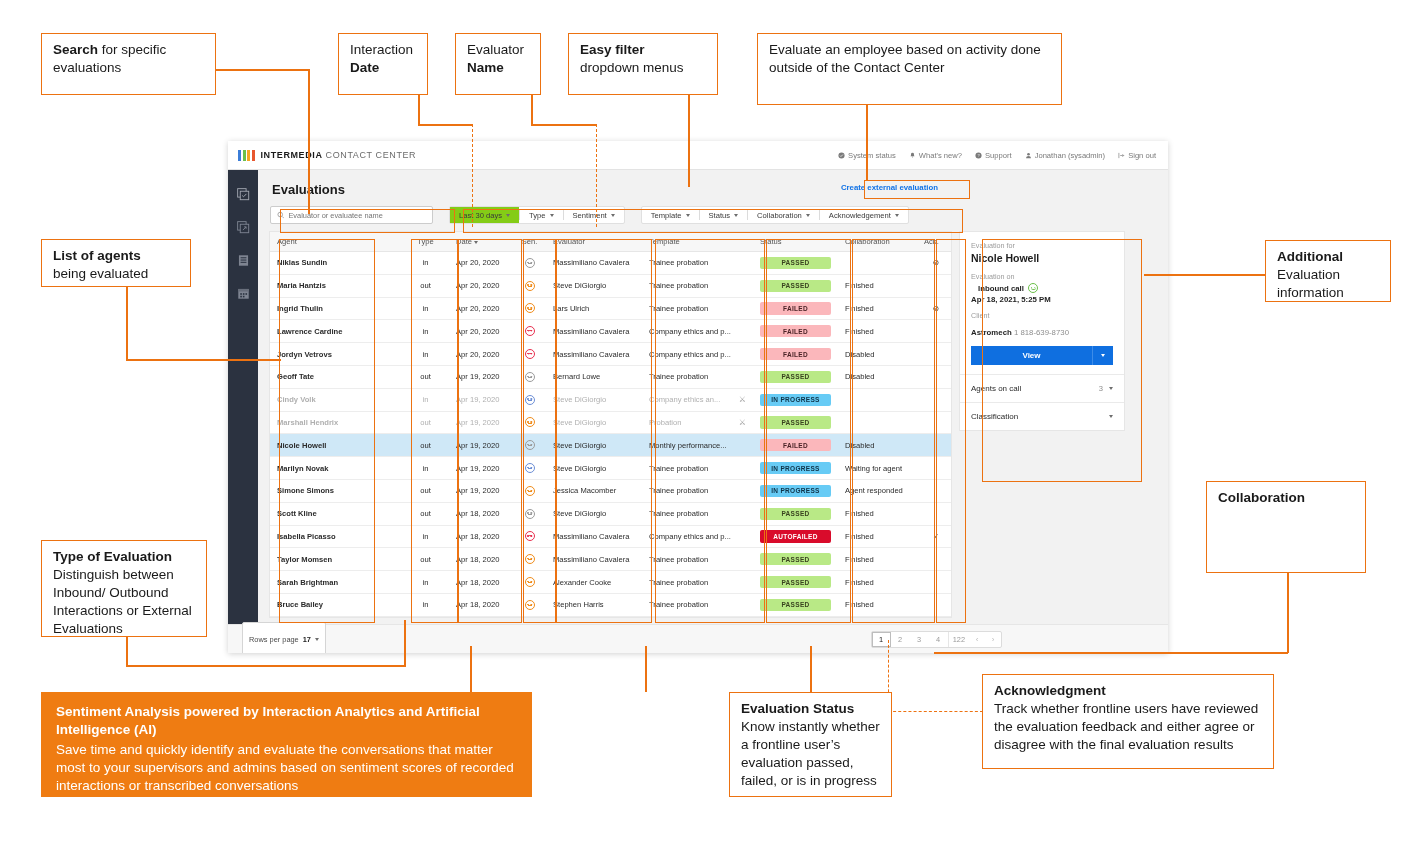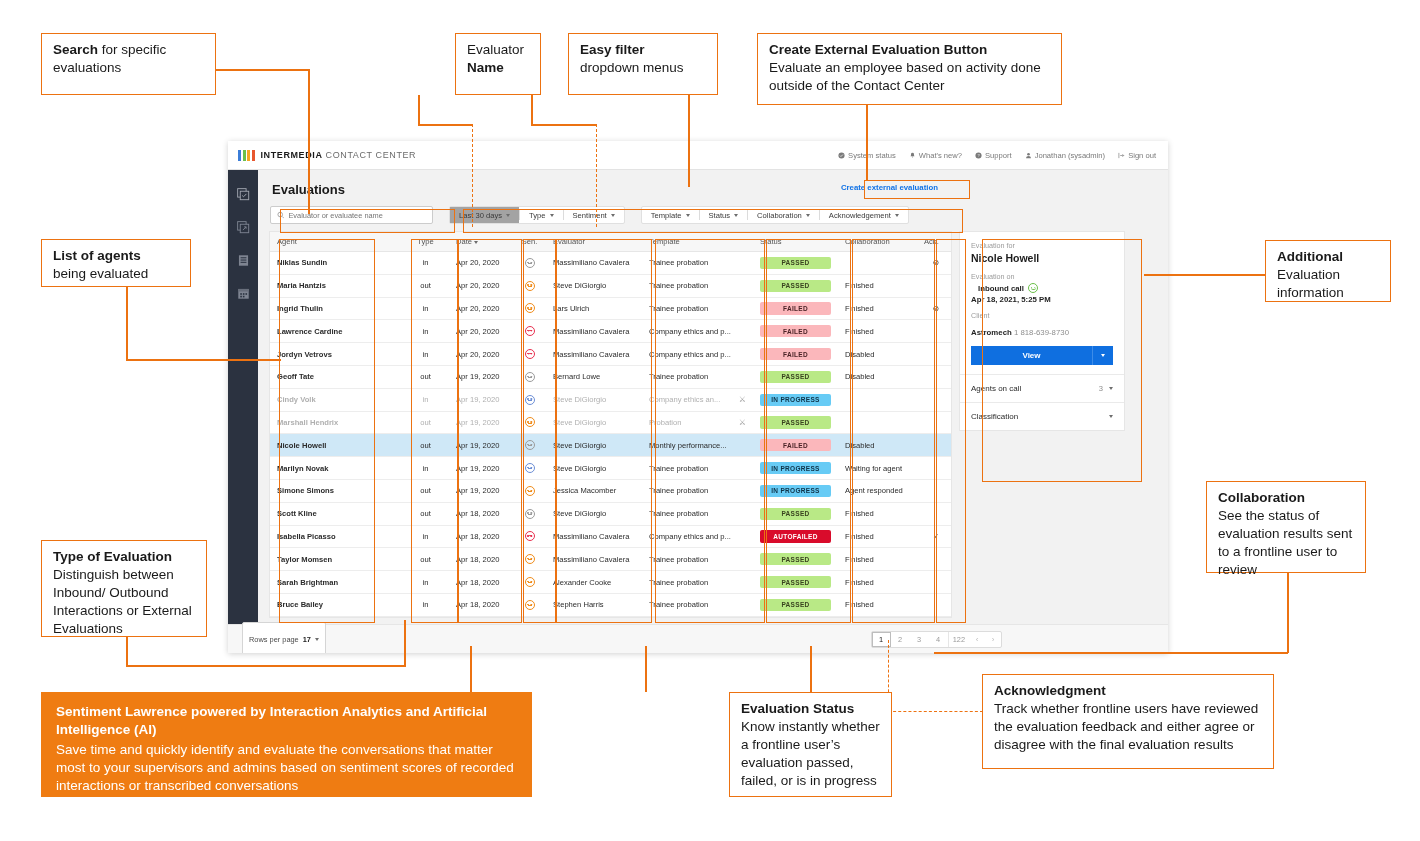--- a/index.html
+++ b/index.html
@@ -49,21 +49,21 @@
 
   .filters { display:flex; align-items:center; gap:0; margin-bottom:8px; }
   .search-box { width:163px; height:18px; border:1px solid #ccc; border-radius:2px;
     background:#fff; display:flex; align-items:center; padding:0 6px; gap:4px; }
   .search-box input { border:0; outline:0; font-size:7.4px; color:#9a9a9a;
     width:100%; font-family:inherit; background:transparent; }
   .fgroup { margin-left:16px; display:flex; align-items:center; background:#fff;
     border:1px solid #e0e0e0; border-radius:2px; height:18px; }
   .fitem { font-size:7.6px; color:#3a3a3a; padding:0 9px; display:flex;
     align-items:center; gap:4px; height:100%; }
-  .fitem.active { background:#a3a3a3; }
+  .fitem.active { background:#84cc16; }
   .fsep { width:1px; height:10px; background:#dcdcdc; }
   .caret { display:inline-block; width:0; height:0; border-left:2.6px solid transparent;
     border-right:2.6px solid transparent; border-top:3px solid #6d6d6d; }
 
   .table-wrap { display:flex; gap:9px; }
   table.evals { border-collapse:collapse; background:#fff; width:671px;
     table-layout:fixed; box-shadow:0 0 0 1px #e6e6e6; }
   table.evals th { background:#f7f7f7; font-size:7.6px; color:#555; font-weight:normal;
     text-align:left; padding:5px 7px; height:17px; border-bottom:1px solid #e6e6e6; }
   table.evals td { font-size:7.6px; color:#2b2b2b; padding:0 7px; height:22.8px;
@@ -139,61 +139,64 @@
 
 <div id="stage">
 
   <div class="callout" style="left:41px; top:33px; width:175px; height:62px;">
     <span class="ttl">Search</span><span> for specific</span><br>
     <span>evaluations</span>
   </div>
   <div class="lead h" style="left:216px; top:69px; width:94px;"></div>
   <div class="lead v" style="left:308px; top:69px; height:145px;"></div>
 
+  <div class="callout" style="left:338px; top:33px; width:90px; height:62px;">
+    <span>Interaction</span><br>
+    <span class="ttl">Date</span>
+  </div>
   <div class="lead v" style="left:418px; top:95px; height:30px;"></div>
   <div class="lead h" style="left:418px; top:124px; width:54px;"></div>
   <div class="dash-v" style="left:472px; top:124px; height:103px;"></div>
 
   <div class="callout" style="left:455px; top:33px; width:86px; height:62px;">
     <span>Evaluator</span><br>
     <span class="ttl">Name</span>
   </div>
   <div class="lead v" style="left:531px; top:95px; height:30px;"></div>
   <div class="lead h" style="left:531px; top:124px; width:65px;"></div>
   <div class="dash-v" style="left:596px; top:124px; height:103px;"></div>
 
   <div class="callout" style="left:568px; top:33px; width:150px; height:62px;">
     <span class="ttl">Easy filter</span><br>
     <span>dropdown menus</span>
   </div>
   <div class="lead v" style="left:688px; top:95px; height:92px;"></div>
 
   <div class="callout" style="left:757px; top:33px; width:305px; height:72px;">
-    <div class="ttl">Create External Evaluation Button</div>
     <div>Evaluate an employee based on activity done outside of the Contact Center</div>
   </div>
   <div class="lead v" style="left:866px; top:105px; height:75px;"></div>
 
   <div class="callout" style="left:41px; top:239px; width:150px; height:48px;">
     <div class="ttl">List of agents</div>
     <div>being evaluated</div>
   </div>
   <div class="lead v" style="left:126px; top:287px; height:73px;"></div>
   <div class="lead h" style="left:126px; top:359px; width:155px;"></div>
 
   <div class="callout" style="left:41px; top:540px; width:166px; height:97px;">
     <div class="ttl">Type of Evaluation</div>
     <div>Distinguish between Inbound/ Outbound Interactions or External Evaluations</div>
   </div>
   <div class="lead v" style="left:126px; top:637px; height:29px;"></div>
   <div class="lead h" style="left:126px; top:665px; width:280px;"></div>
   <div class="lead v" style="left:404px; top:620px; height:46px;"></div>
 
   <div class="callout filled" style="left:41px; top:692px; width:491px; height:105px; padding:10px 14px;">
-    <div class="ttl" style="margin-bottom:2px;">Sentiment Lawrence powered by Interaction Analytics and Artificial Intelligence (AI)</div>
+    <div class="ttl" style="margin-bottom:2px;">Sentiment Analysis powered by Interaction Analytics and Artificial Intelligence (AI)</div>
     <div>Save time and quickly identify and evaluate the conversations that matter most to your supervisors and admins based on sentiment scores of recorded interactions or transcribed conversations</div>
   </div>
   <div class="lead v" style="left:470px; top:646px; height:46px;"></div>
 
   <div class="lead v" style="left:645px; top:646px; height:46px;"></div>
 
   <div class="callout" style="left:729px; top:692px; width:163px; height:105px;">
     <div class="ttl">Evaluation Status</div>
     <div>Know instantly whether a frontline user’s evaluation passed, failed, or is in progress</div>
   </div>
@@ -207,21 +210,20 @@
   <div class="dash-h" style="left:888px; top:711px; width:95px;"></div>
 
   <div class="callout" style="left:1265px; top:240px; width:126px; height:62px;">
     <div class="ttl">Additional</div>
     <div>Evaluation information</div>
   </div>
   <div class="lead h" style="left:1144px; top:274px; width:122px;"></div>
 
   <div class="callout" style="left:1206px; top:481px; width:160px; height:92px;">
     <div class="ttl">Collaboration</div>
-    <div>See the status of evaluation results sent to a frontline user to review</div>
   </div>
   <div class="lead v" style="left:1287px; top:573px; height:80px;"></div>
   <div class="lead h" style="left:934px; top:652px; width:354px;"></div>
 
   <div class="hl" style="left:280px; top:209px; width:175px; height:24px;"></div>
   <div class="hl" style="left:463px; top:209px; width:500px; height:24px;"></div>
   <div class="hl" style="left:864px; top:180px; width:106px; height:19px;"></div>
   <div class="hl" style="left:279px; top:239px; width:96px; height:384px;"></div>
   <div class="hl" style="left:411px; top:239px; width:47px; height:384px;"></div>
   <div class="hl" style="left:458px; top:239px; width:64px; height:384px;"></div>

